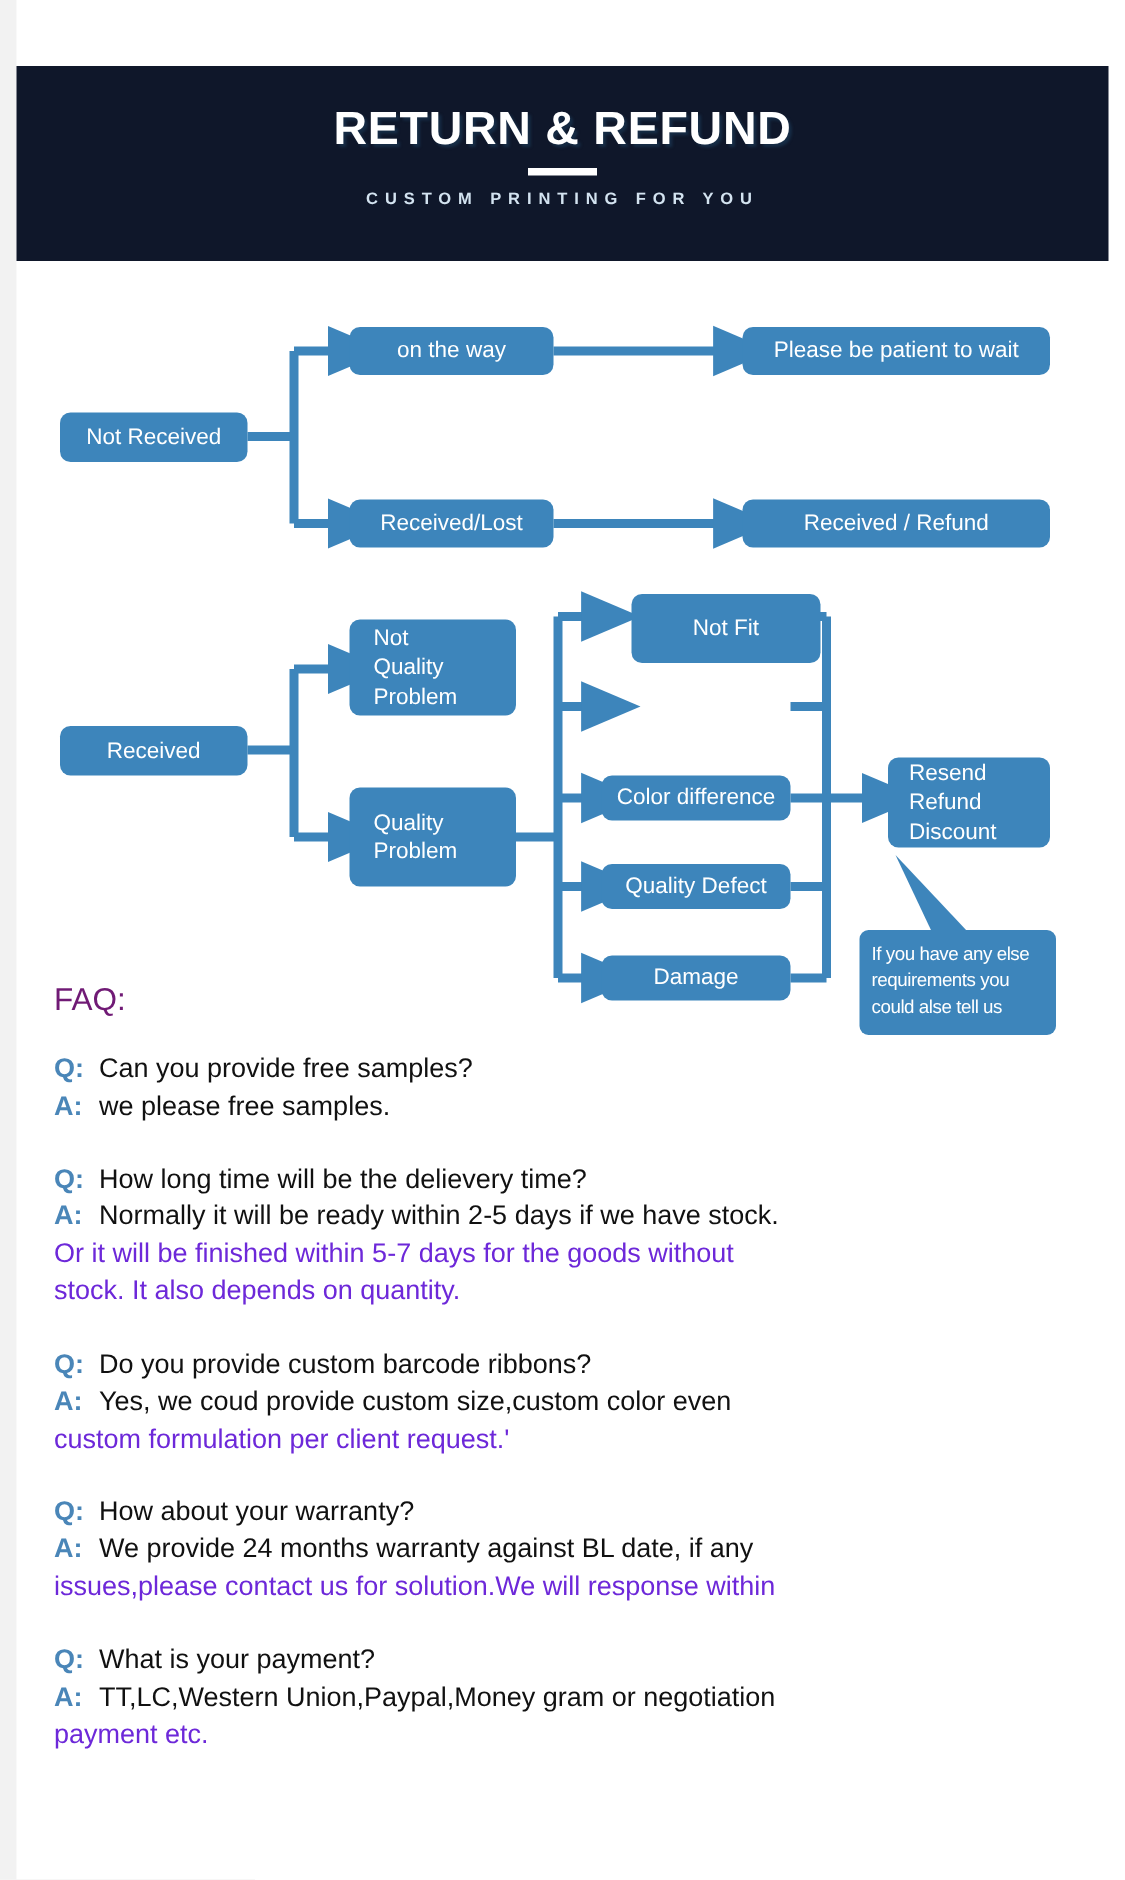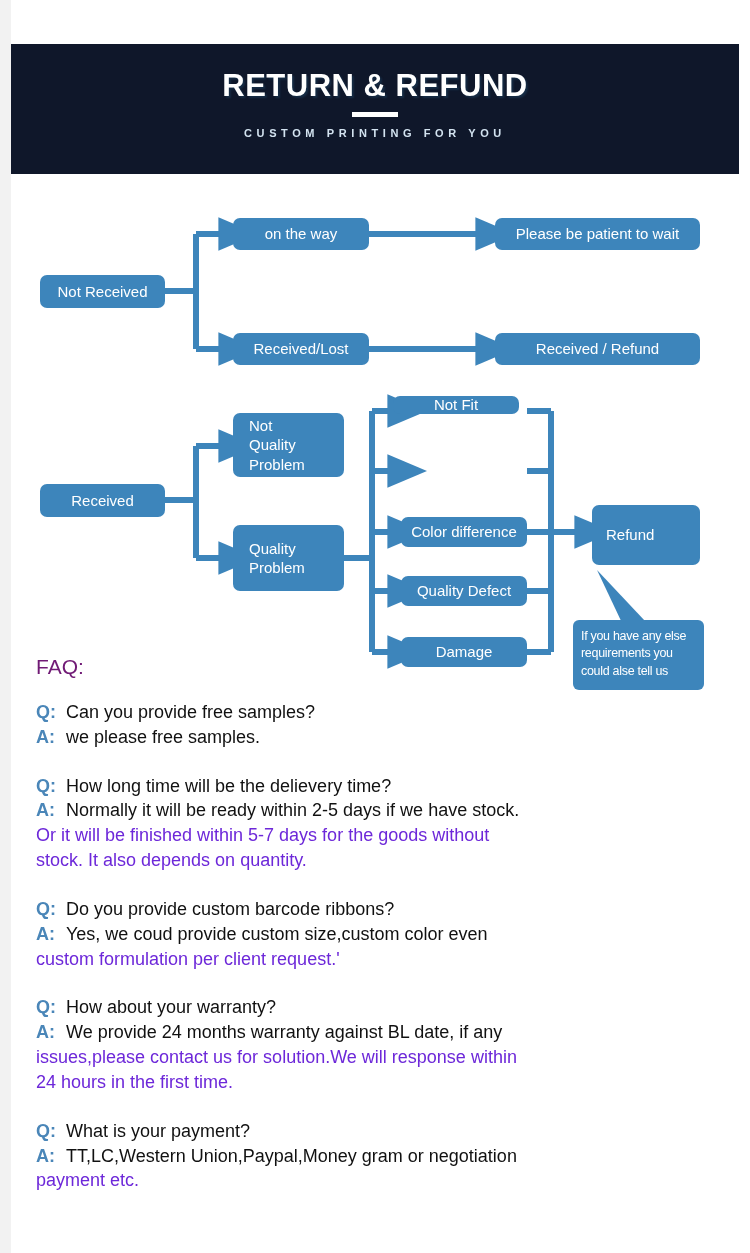--- a/index.html
+++ b/index.html
@@ -154,26 +154,26 @@
       <span>Not</span>
       <span>Quality</span>
       <span>Problem</span>
     </div>
 
     <div class="node left-al" style="left:233px; top:525px; width:111px; height:66px; flex-direction:column; align-items:flex-start; justify-content:center;">
       <span>Quality</span>
       <span>Problem</span>
     </div>
 
-    <div class="node" style="left:393px; top:396px; width:126px; height:18px;">Not Fit</div>
+    <div class="node" style="left:421px; top:396px; width:126px; height:46px;">Not Fit</div>
     <div class="node" style="left:401px; top:517px; width:126px; height:30px;">Color difference</div>
     <div class="node" style="left:401px; top:576px; width:126px; height:30px;">Quality Defect</div>
     <div class="node" style="left:401px; top:637px; width:126px; height:30px;">Damage</div>
 
-    <div class="node" style="left:592px; top:505px; width:108px; height:60px; flex-direction:column; align-items:flex-start; justify-content:center; padding-left:14px; text-align:left;gap:16px;">
+    <div class="node" style="left:592px; top:505px; width:108px; height:60px; flex-direction:column; align-items:flex-start; justify-content:center; padding-left:14px; text-align:left;">
       <span>Resend</span>
       <span>Refund</span>
       <span>Discount</span>
     </div>
 
     <div class="callout" style="left:573px; top:620px; width:131px; height:70px;">
       <div>If you have any else</div>
       <div>requirements you</div>
       <div>could alse tell us</div>
     </div>
@@ -198,21 +198,20 @@
     <div class="qa-block">
       <div class="qa-line"><span class="tag">Q:</span><span>Do you provide custom barcode ribbons?</span></div>
       <div class="qa-line"><span class="tag">A:</span><span>Yes, we coud provide custom size,custom color even</span></div>
       <div class="qa-cont">custom formulation per client request.'</div>
     </div>
 
     <div class="qa-block">
       <div class="qa-line"><span class="tag">Q:</span><span>How about your warranty?</span></div>
       <div class="qa-line"><span class="tag">A:</span><span>We provide 24 months warranty against BL  date, if any</span></div>
       <div class="qa-cont">issues,please contact us for solution.We will response within</div>
-      <div class="qa-cont">24 hours in the first time.</div>
     </div>
 
     <div class="qa-block">
       <div class="qa-line"><span class="tag">Q:</span><span>What is your payment?</span></div>
       <div class="qa-line"><span class="tag">A:</span><span>TT,LC,Western Union,Paypal,Money gram or negotiation</span></div>
       <div class="qa-cont">payment etc.</div>
     </div>
 
   </div>
 </div>

